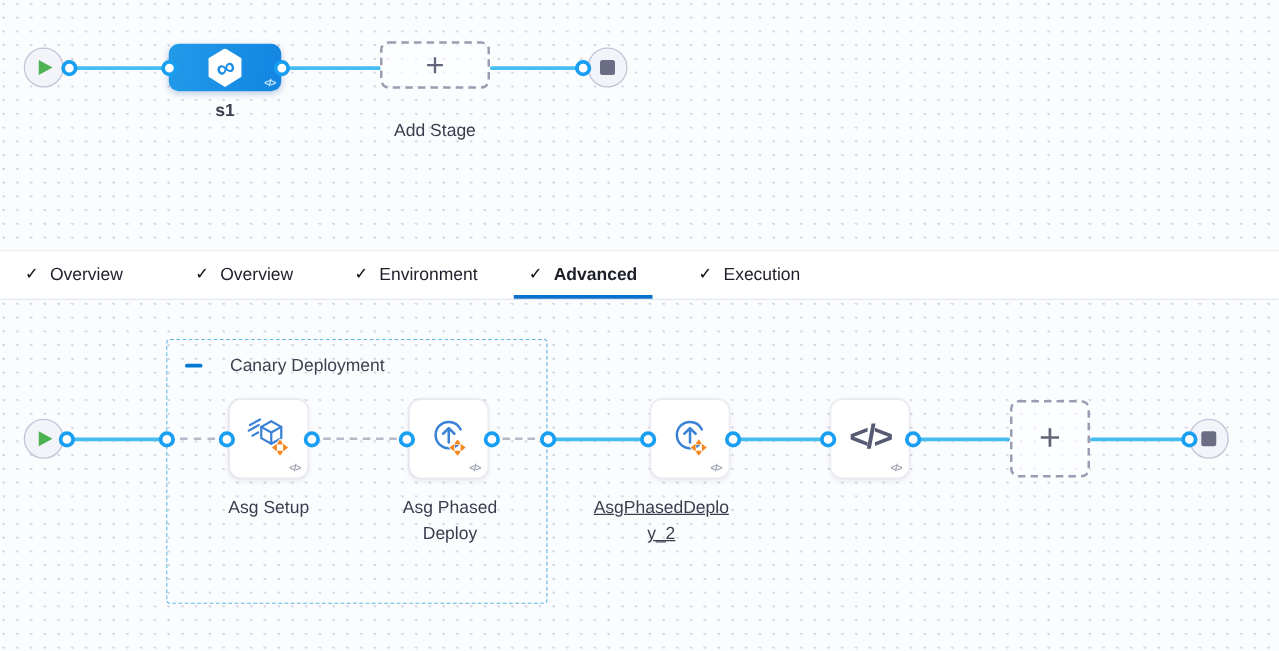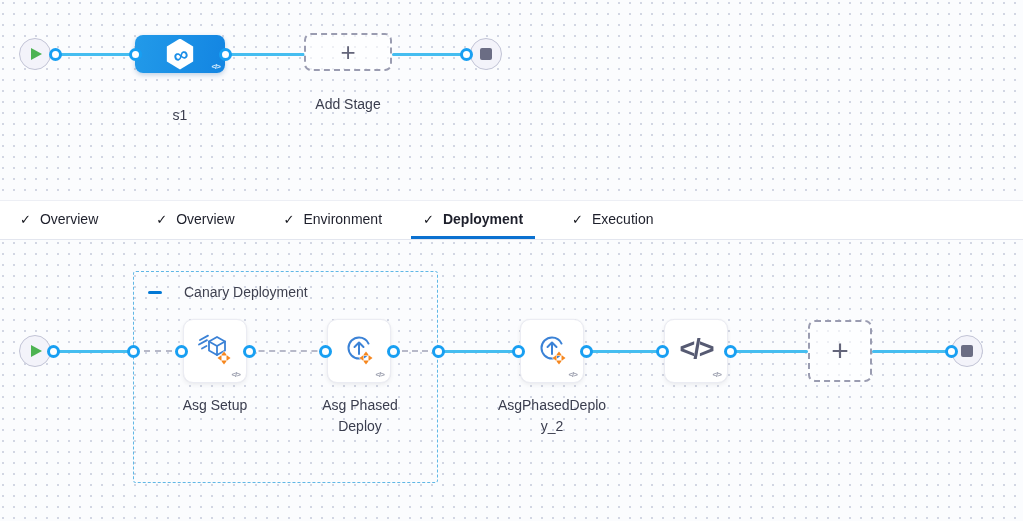--- a/index.html
+++ b/index.html
@@ -124,40 +124,40 @@
 
     <div class="endnode" style="left:470px; top:38px;">
       <div class="stop-sq"></div>
     </div>
 
     <div class="port" style="left:48.5px; top:47.5px;"></div>
     <div class="port" style="left:128.5px; top:47.5px;"></div>
     <div class="port" style="left:218.5px; top:47.5px;"></div>
     <div class="port" style="left:459.5px; top:47.5px;"></div>
 
-    <div class="nlabel" style="left:135px; top:105px; width:90px;">s1</div>
+    <div class="nlabel" style="left:135px; top:78px; width:90px;font-weight:bold;">s1</div>
     <div class="nlabel" style="left:304px; top:94px; width:88px;">Add Stage</div>
   </div>
 
   <div class="tabbar">
     <div class="tab" style="margin-left:8px;">
       <span class="chk">✓</span>
       <span>Overview</span>
     </div>
     <div class="tab" style="margin-left:34px;">
       <span class="chk">✓</span>
       <span>Overview</span>
     </div>
     <div class="tab" style="margin-left:25px;">
       <span class="chk">✓</span>
       <span>Environment</span>
     </div>
     <div class="tab active" style="margin-left:17px;">
       <span class="chk">✓</span>
-      <span>Deployment</span>
+      <span>Advanced</span>
     </div>
     <div class="tab" style="margin-left:25px;">
       <span class="chk">✓</span>
       <span>Execution</span>
     </div>
   </div>
 
   <div class="canvas canvas-bottom">
 
     <div class="group-box">
@@ -253,16 +253,16 @@
     <div class="port" style="left:386.5px; top:104.5px;"></div>
     <div class="port" style="left:431.5px; top:104.5px;"></div>
     <div class="port" style="left:511.5px; top:104.5px;"></div>
     <div class="port" style="left:579.5px; top:104.5px;"></div>
     <div class="port" style="left:655.5px; top:104.5px;"></div>
     <div class="port" style="left:723.5px; top:104.5px;"></div>
     <div class="port" style="left:944.5px; top:104.5px;"></div>
 
     <div class="nlabel" style="left:303px; top:155px; width:114px;">Asg Phased Deploy</div>
     <div class="nlabel" style="left:155px; top:155px; width:120px;">Asg Setup</div>
-    <div class="nlabel" style="left:496px; top:155px; width:112px;">AsgPhasedDeploy_2</div>
+    <div class="nlabel" style="left:473px; top:155px; width:112px;text-decoration:underline;">AsgPhasedDeploy_2</div>
   </div>
 
 </div>
 
 </body></html>

